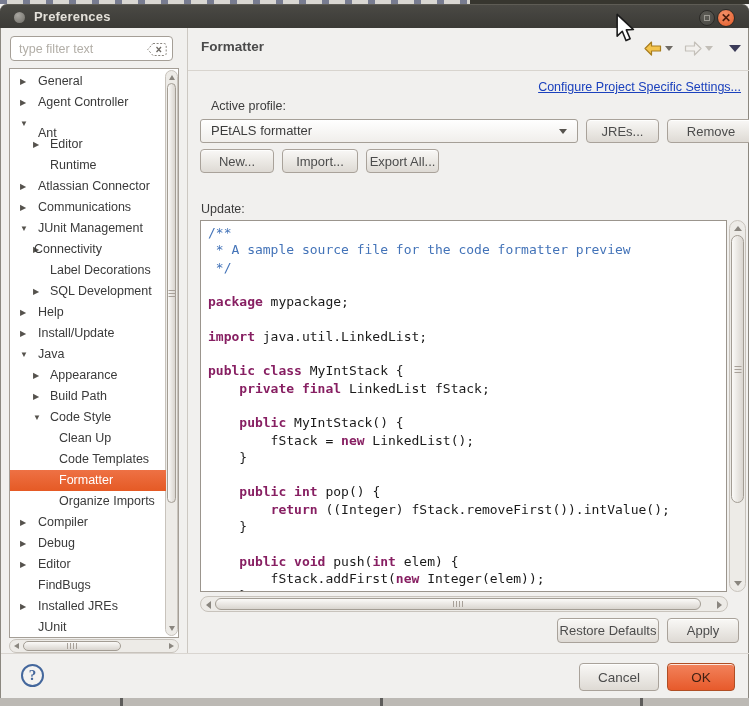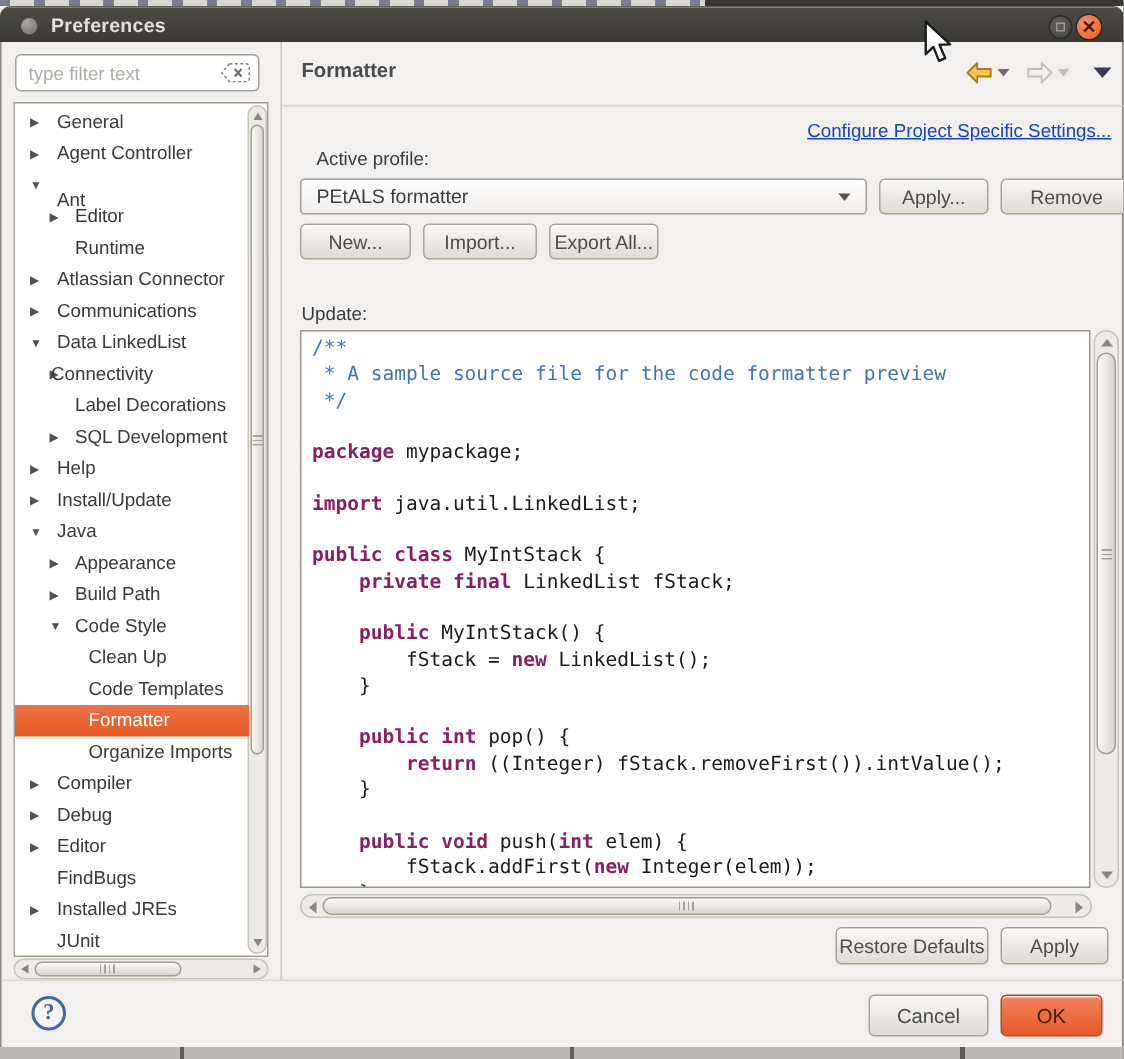--- a/index.html
+++ b/index.html
@@ -159,21 +159,21 @@
         <div class="tree-row" style="top: 107px;">
           <span class="arrow" style="left: 10px;">▶</span>
           <span style="position: absolute; left: 28px;">Atlassian Connector</span>
         </div>
         <div class="tree-row" style="top: 128px;">
           <span class="arrow" style="left: 10px;">▶</span>
           <span style="position: absolute; left: 28px;">Communications</span>
         </div>
         <div class="tree-row" style="top: 149px;">
           <span class="arrow" style="left: 10px;">▼</span>
-          <span style="position: absolute; left: 28px;">Data LinkedList</span>
+          <span style="position: absolute; left: 28px;">JUnit Management</span>
         </div>
         <div class="tree-row" style="top: 170px;">
           <span class="arrow" style="left: 23px;">▶</span>
           <span style="position: absolute; left: 24px;">Connectivity</span>
         </div>
         <div class="tree-row" style="top: 191px;">
           <span style="position: absolute; left: 40px;">Label Decorations</span>
         </div>
         <div class="tree-row" style="top: 212px;">
           <span class="arrow" style="left: 23px;">▶</span>
@@ -266,21 +266,21 @@
       </div>
 
       <a class="link">Configure Project Specific Settings...</a>
 
       <span class="lbl" style="left:23px; top:71px;text-align:center;">Active profile:</span>
 
       <div class="combo">
         <span>PEtALS formatter</span>
         <span class="tri-down"></span>
       </div>
-      <button class="btn btn-edit">Apply...</button>
+      <button class="btn btn-edit">JREs...</button>
       <button class="btn btn-remove">Remove</button>
       <button class="btn btn-new">New...</button>
       <button class="btn btn-import">Import...</button>
       <button class="btn btn-export">Export All...</button>
 
       <span class="lbl" style="left:13px; top:174px;">Update:</span>
 
       <div class="preview">
         <div class="code"><div><span class="c">/**</span></div><div><span class="c"> * A sample source file for the code formatter preview</span></div><div><span class="c"> */</span></div><div>&nbsp;</div><div><span class="k">package</span><span> mypackage;</span></div><div>&nbsp;</div><div><span class="k">import</span><span> java.util.LinkedList;</span></div><div>&nbsp;</div><div><span class="k">public class</span><span> MyIntStack {</span></div><div><span>    </span><span class="k">private final</span><span> LinkedList fStack;</span></div><div>&nbsp;</div><div><span>    </span><span class="k">public</span><span> MyIntStack() {</span></div><div><span>        fStack = </span><span class="k">new</span><span> LinkedList();</span></div><div><span>    }</span></div><div>&nbsp;</div><div><span>    </span><span class="k">public int</span><span> pop() {</span></div><div><span>        </span><span class="k">return</span><span> ((Integer) fStack.removeFirst()).intValue();</span></div><div><span>    }</span></div><div>&nbsp;</div><div><span>    </span><span class="k">public void</span><span> push(</span><span class="k">int</span><span> elem) {</span></div><div><span>        fStack.addFirst(</span><span class="k">new</span><span> Integer(elem));</span></div><div><span>    }</span></div></div>
       </div>

